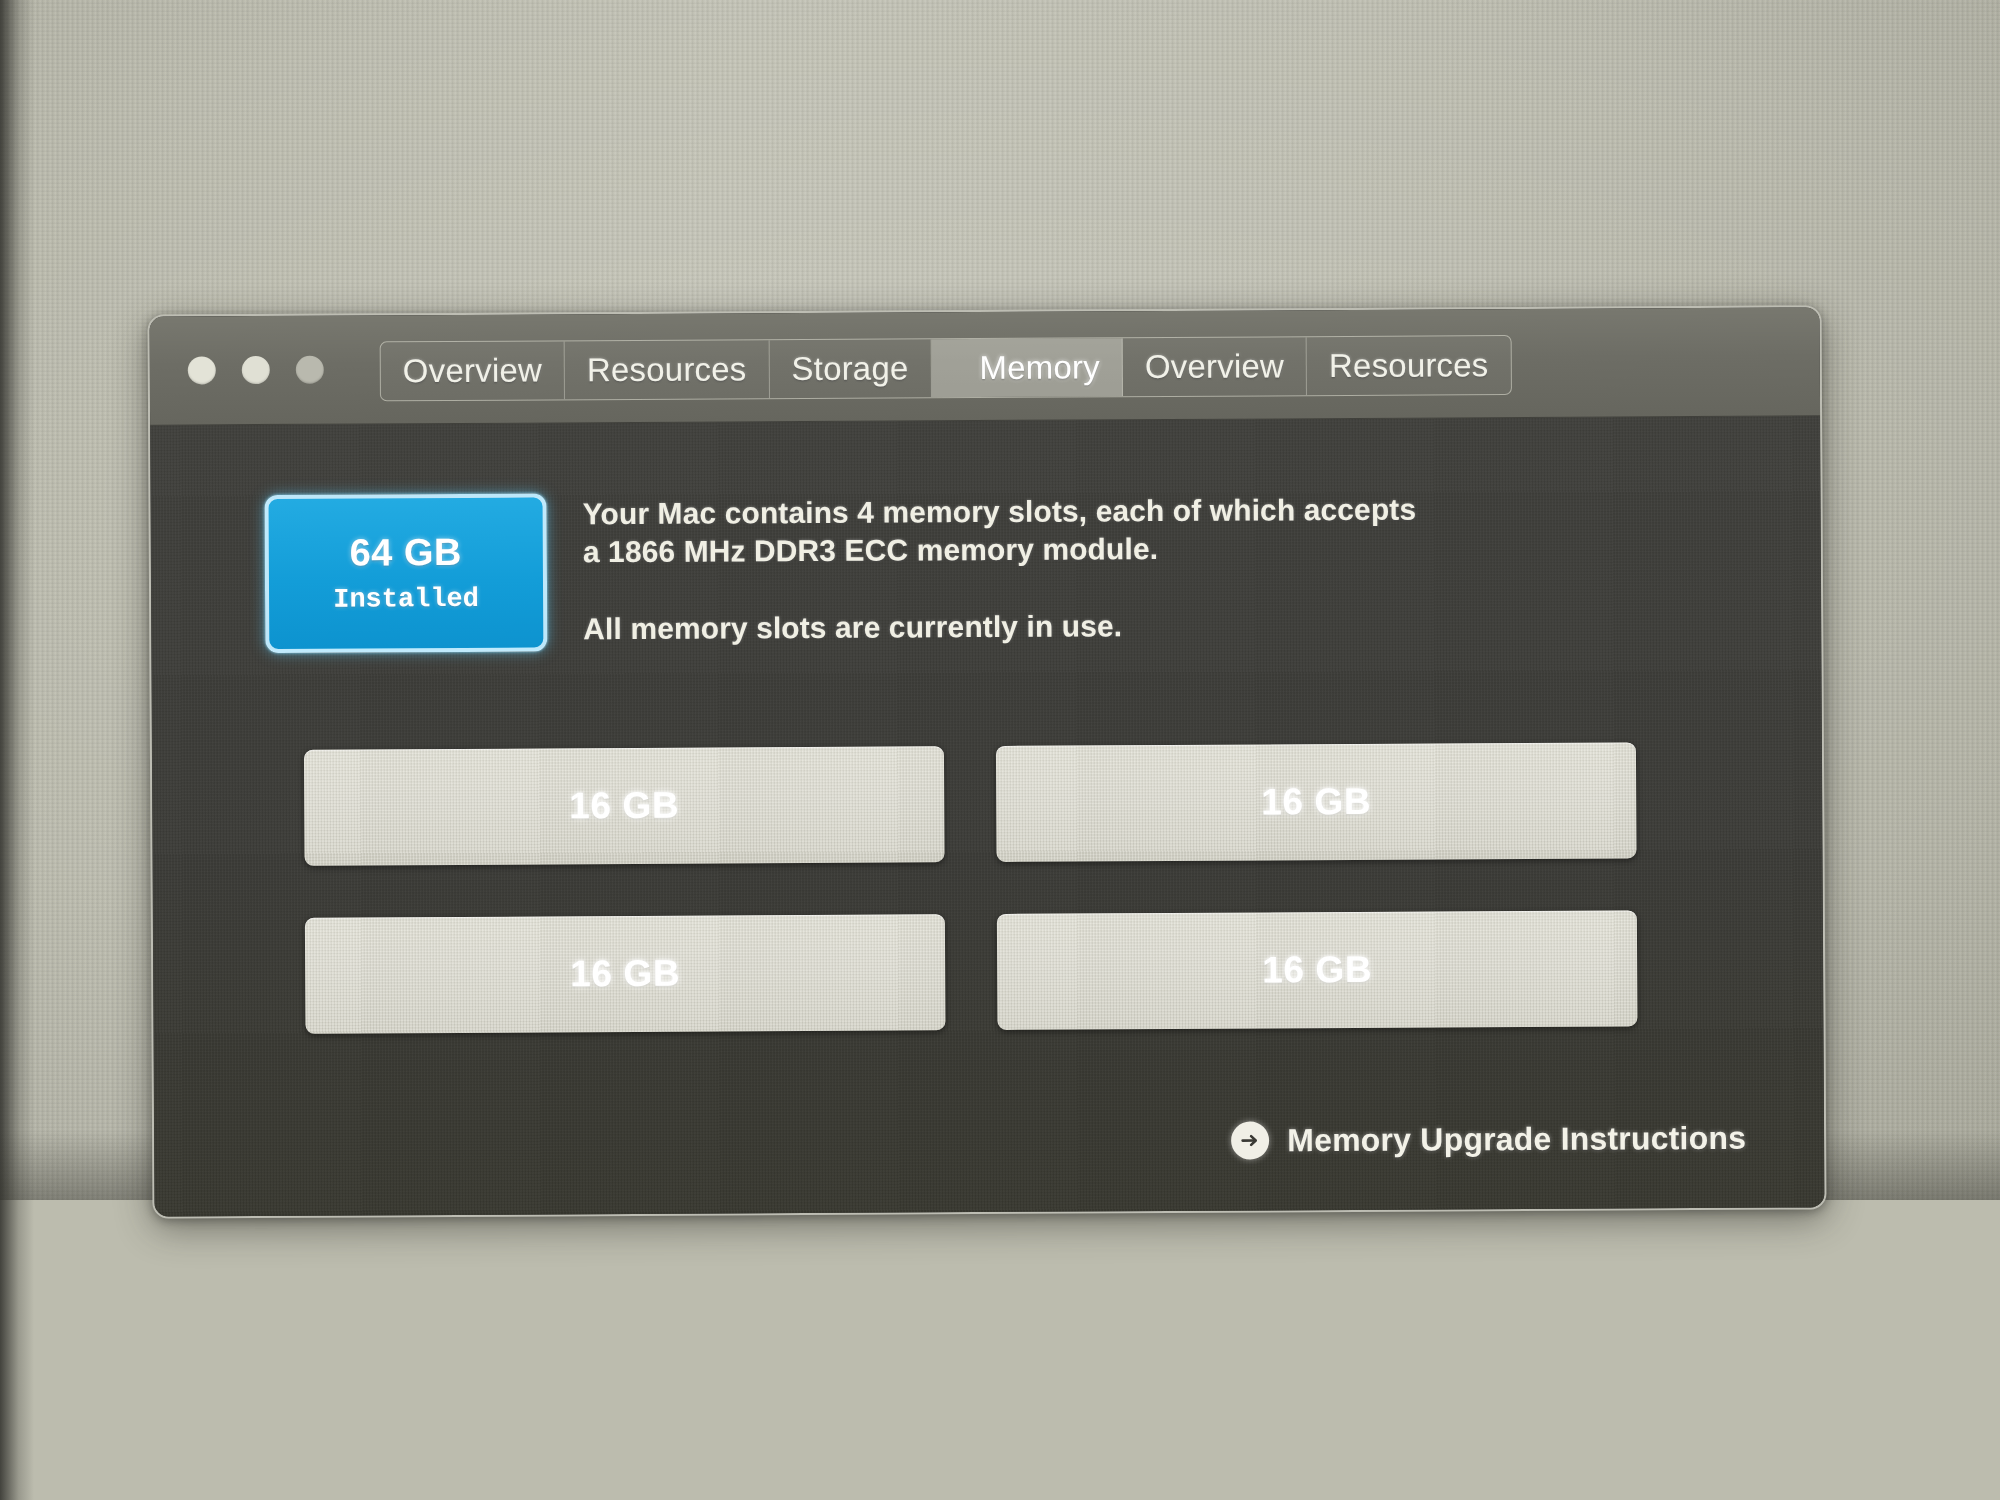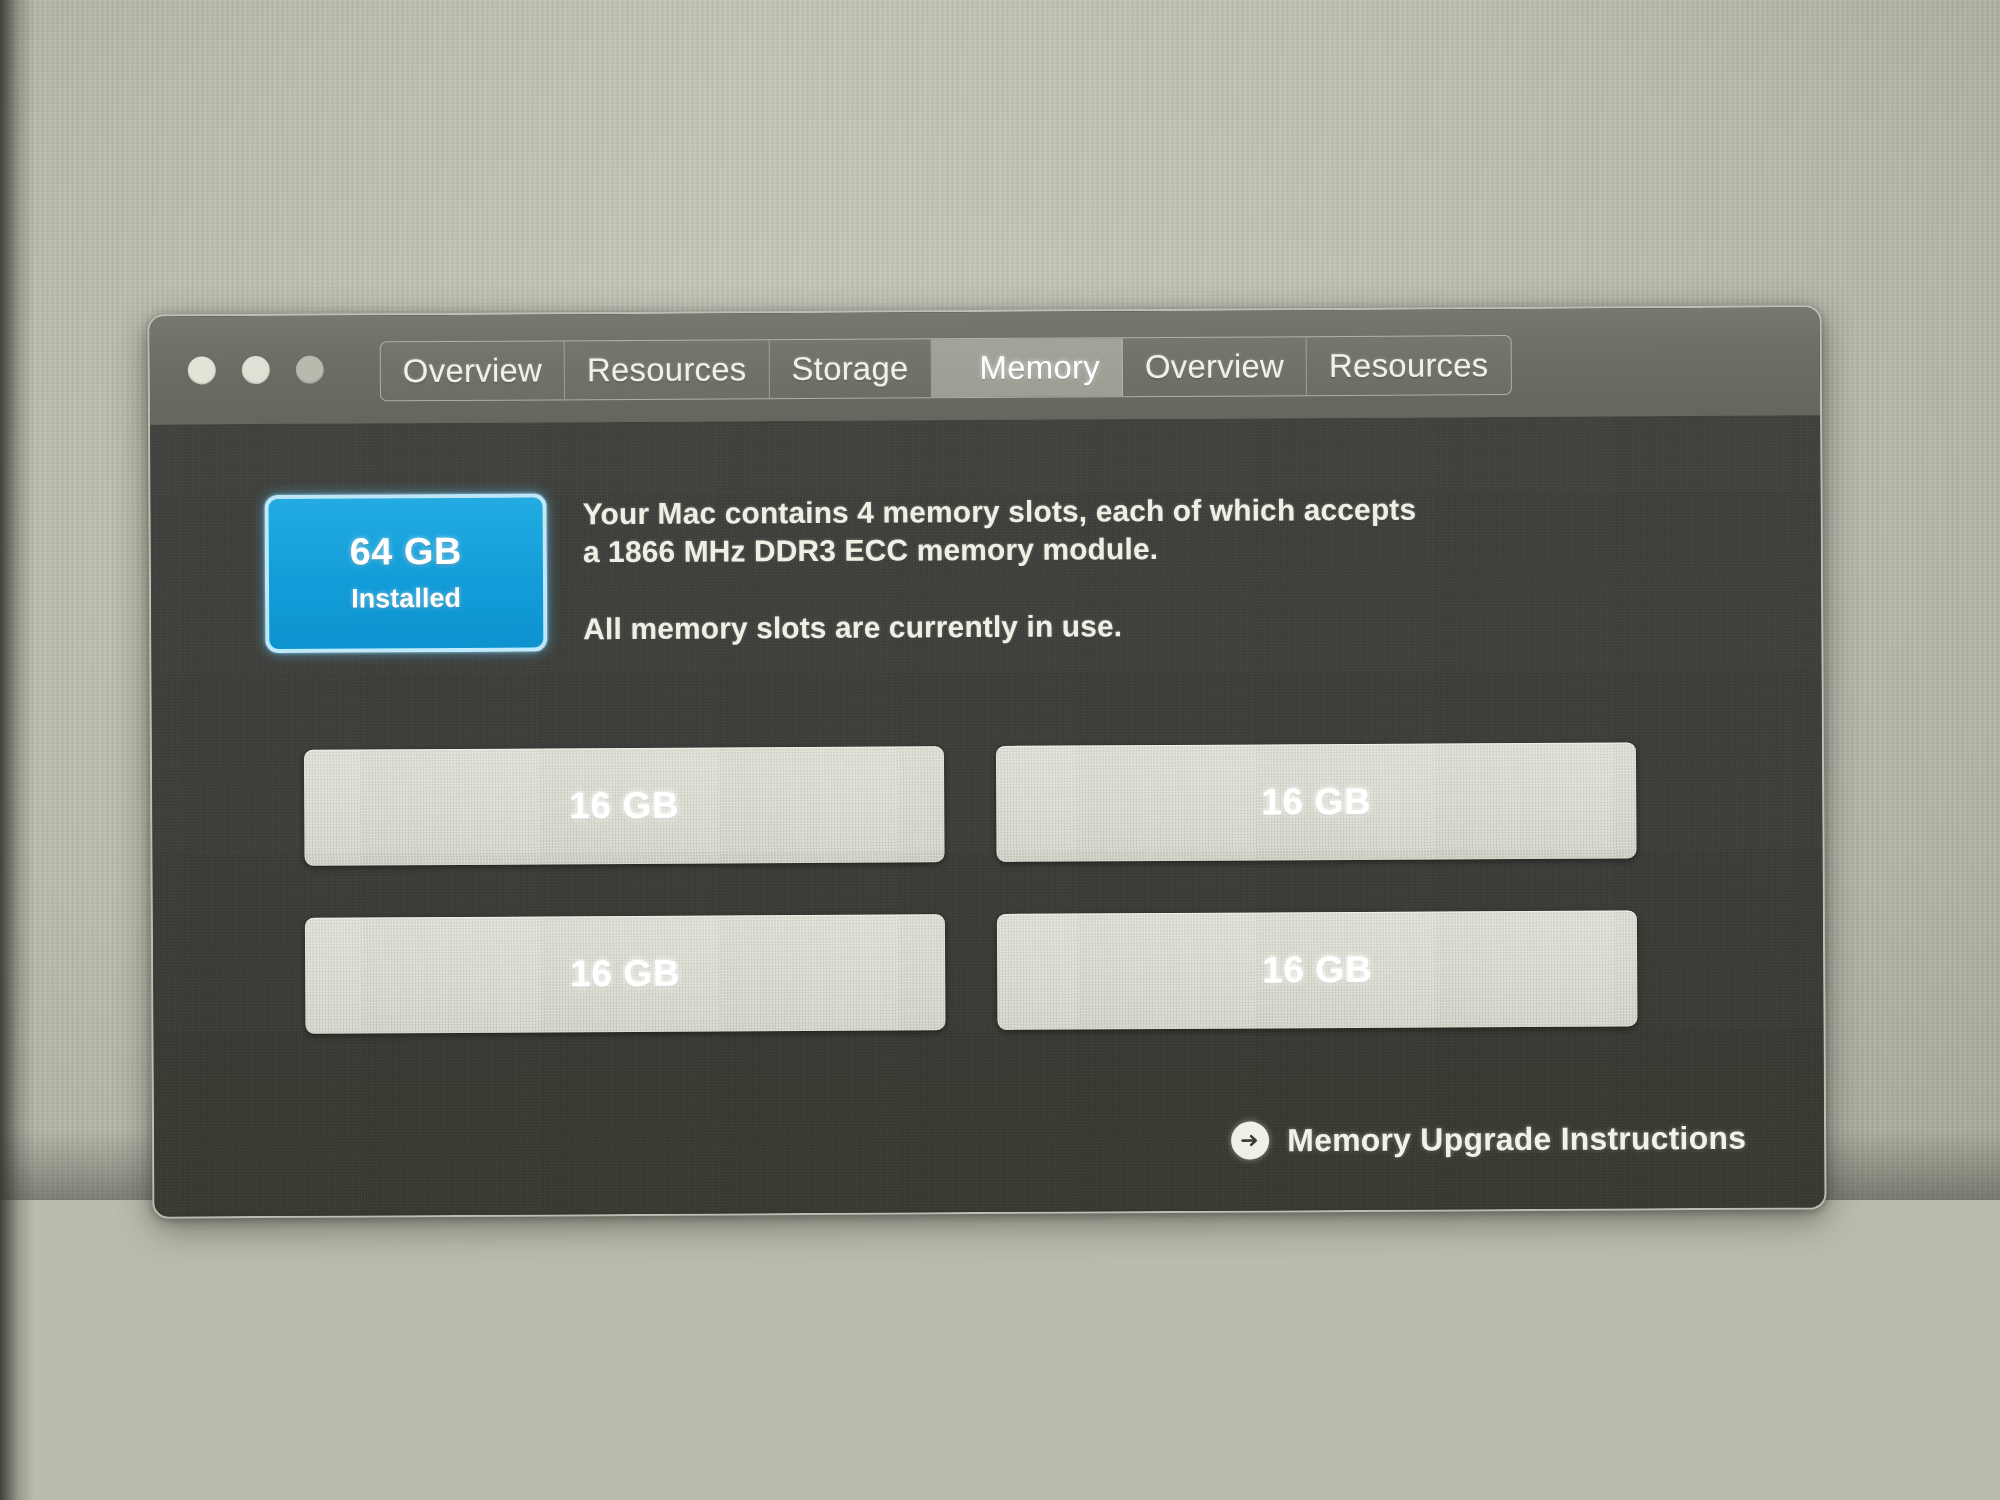--- a/index.html
+++ b/index.html
@@ -196,20 +196,21 @@
     letter-spacing: 0.5px;
     text-shadow: 0 0 5px rgba(255,255,255,0.55), 0 1px 2px rgba(0,40,70,0.35);
     line-height: 1.0;
   }
   #badge .badge-caption {
     margin-top: 13px;
     font-size: 27px;
     font-weight: bold;
     color: #ffffff;
     text-shadow: 0 0 4px rgba(255,255,255,0.5), 0 1px 2px rgba(0,40,70,0.3);
+    font-family: Liberation Mono, monospace;
   }
 
   
   #description {
     position: absolute;
     left: 432px;
     top: 72px;
     width: 870px;
     color: #f0efe4;
   }

